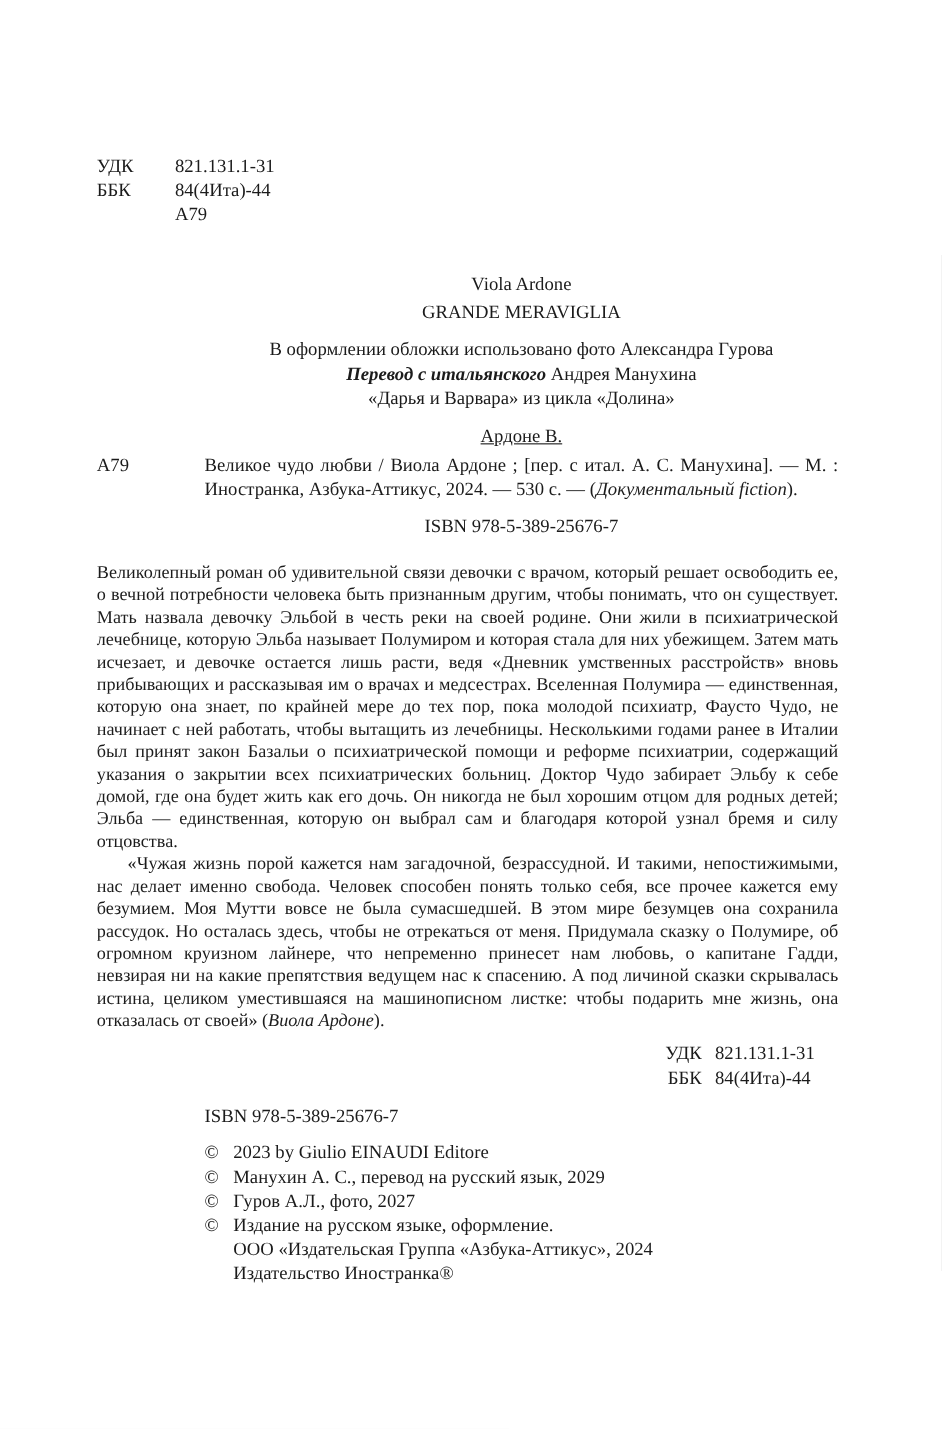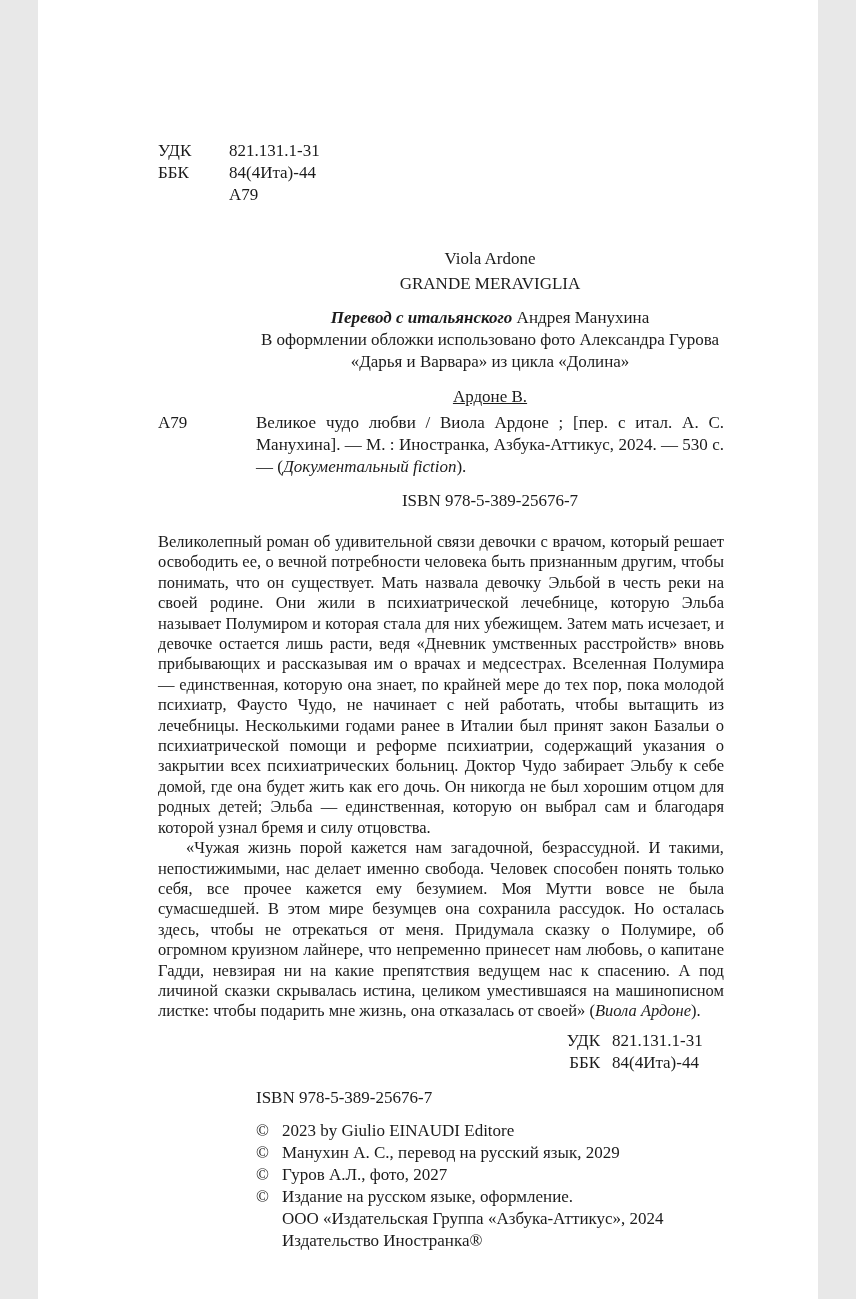--- a/index.html
+++ b/index.html
@@ -1,26 +1,26 @@
 <!DOCTYPE html>
 <html><head>
 <meta charset="utf-8">
 <style>
   html, body { margin: 0; padding: 0; background: #e8e8e8; }
   .page {
     position: relative;
-    width: 780px;
+    width: 856px;
     height: 1299px;
     margin: 0 auto;
     background: #ffffff;
     color: #1b1b1b;
     font-family: "Liberation Serif", "DejaVu Serif", serif;
     font-size: 17px;
     box-sizing: border-box;
-    padding: 140px 94px 0 120px;
+    padding: 140px 94px 0 88px;
     overflow: hidden;
   }
   .codes-top { line-height: 22px; }
   .code-label { display: inline-block; width: 71px; }
   .indent { margin-left: 98px; text-align: center; }
   .original { margin-top: 40px; line-height: 25px; }
   .credits { margin-top: 11px; line-height: 22px; }
   .tr-prefix { font-style: italic; font-weight: bold; }
   .author-heading { margin-top: 13px; line-height: 22px; text-decoration: underline; }
   .catalog-entry { position: relative; margin-top: 4px; line-height: 22px; }
@@ -54,22 +54,22 @@
       <span class="code-label"></span><span>А79</span>
     </div>
   </div>
 
   <div class="original indent">
     <div>Viola Ardone</div>
     <div>GRANDE MERAVIGLIA</div>
   </div>
 
   <div class="credits indent">
+    <div>В оформлении обложки использовано фото Александра Гурова</div>
     <div><span class="tr-prefix">Перевод с итальянского</span><span> Андрея Манухина</span></div>
-    <div>В оформлении обложки использовано фото Александра Гурова</div>
     <div>«Дарья и Варвара» из цикла «Долина»</div>
   </div>
 
   <div class="author-heading indent">Ардоне В.</div>
 
   <div class="catalog-entry">
     <span class="sign">А79</span>
     <div class="entry-text"><span>Великое чудо любви / Виола Ардоне ; [пер. с итал. А. С. Манухина]. — М. : Иностранка, Азбука-Аттикус, 2024. — 530 с. — (</span><span class="italic">Документальный fiction</span><span>).</span></div>
   </div>
 

